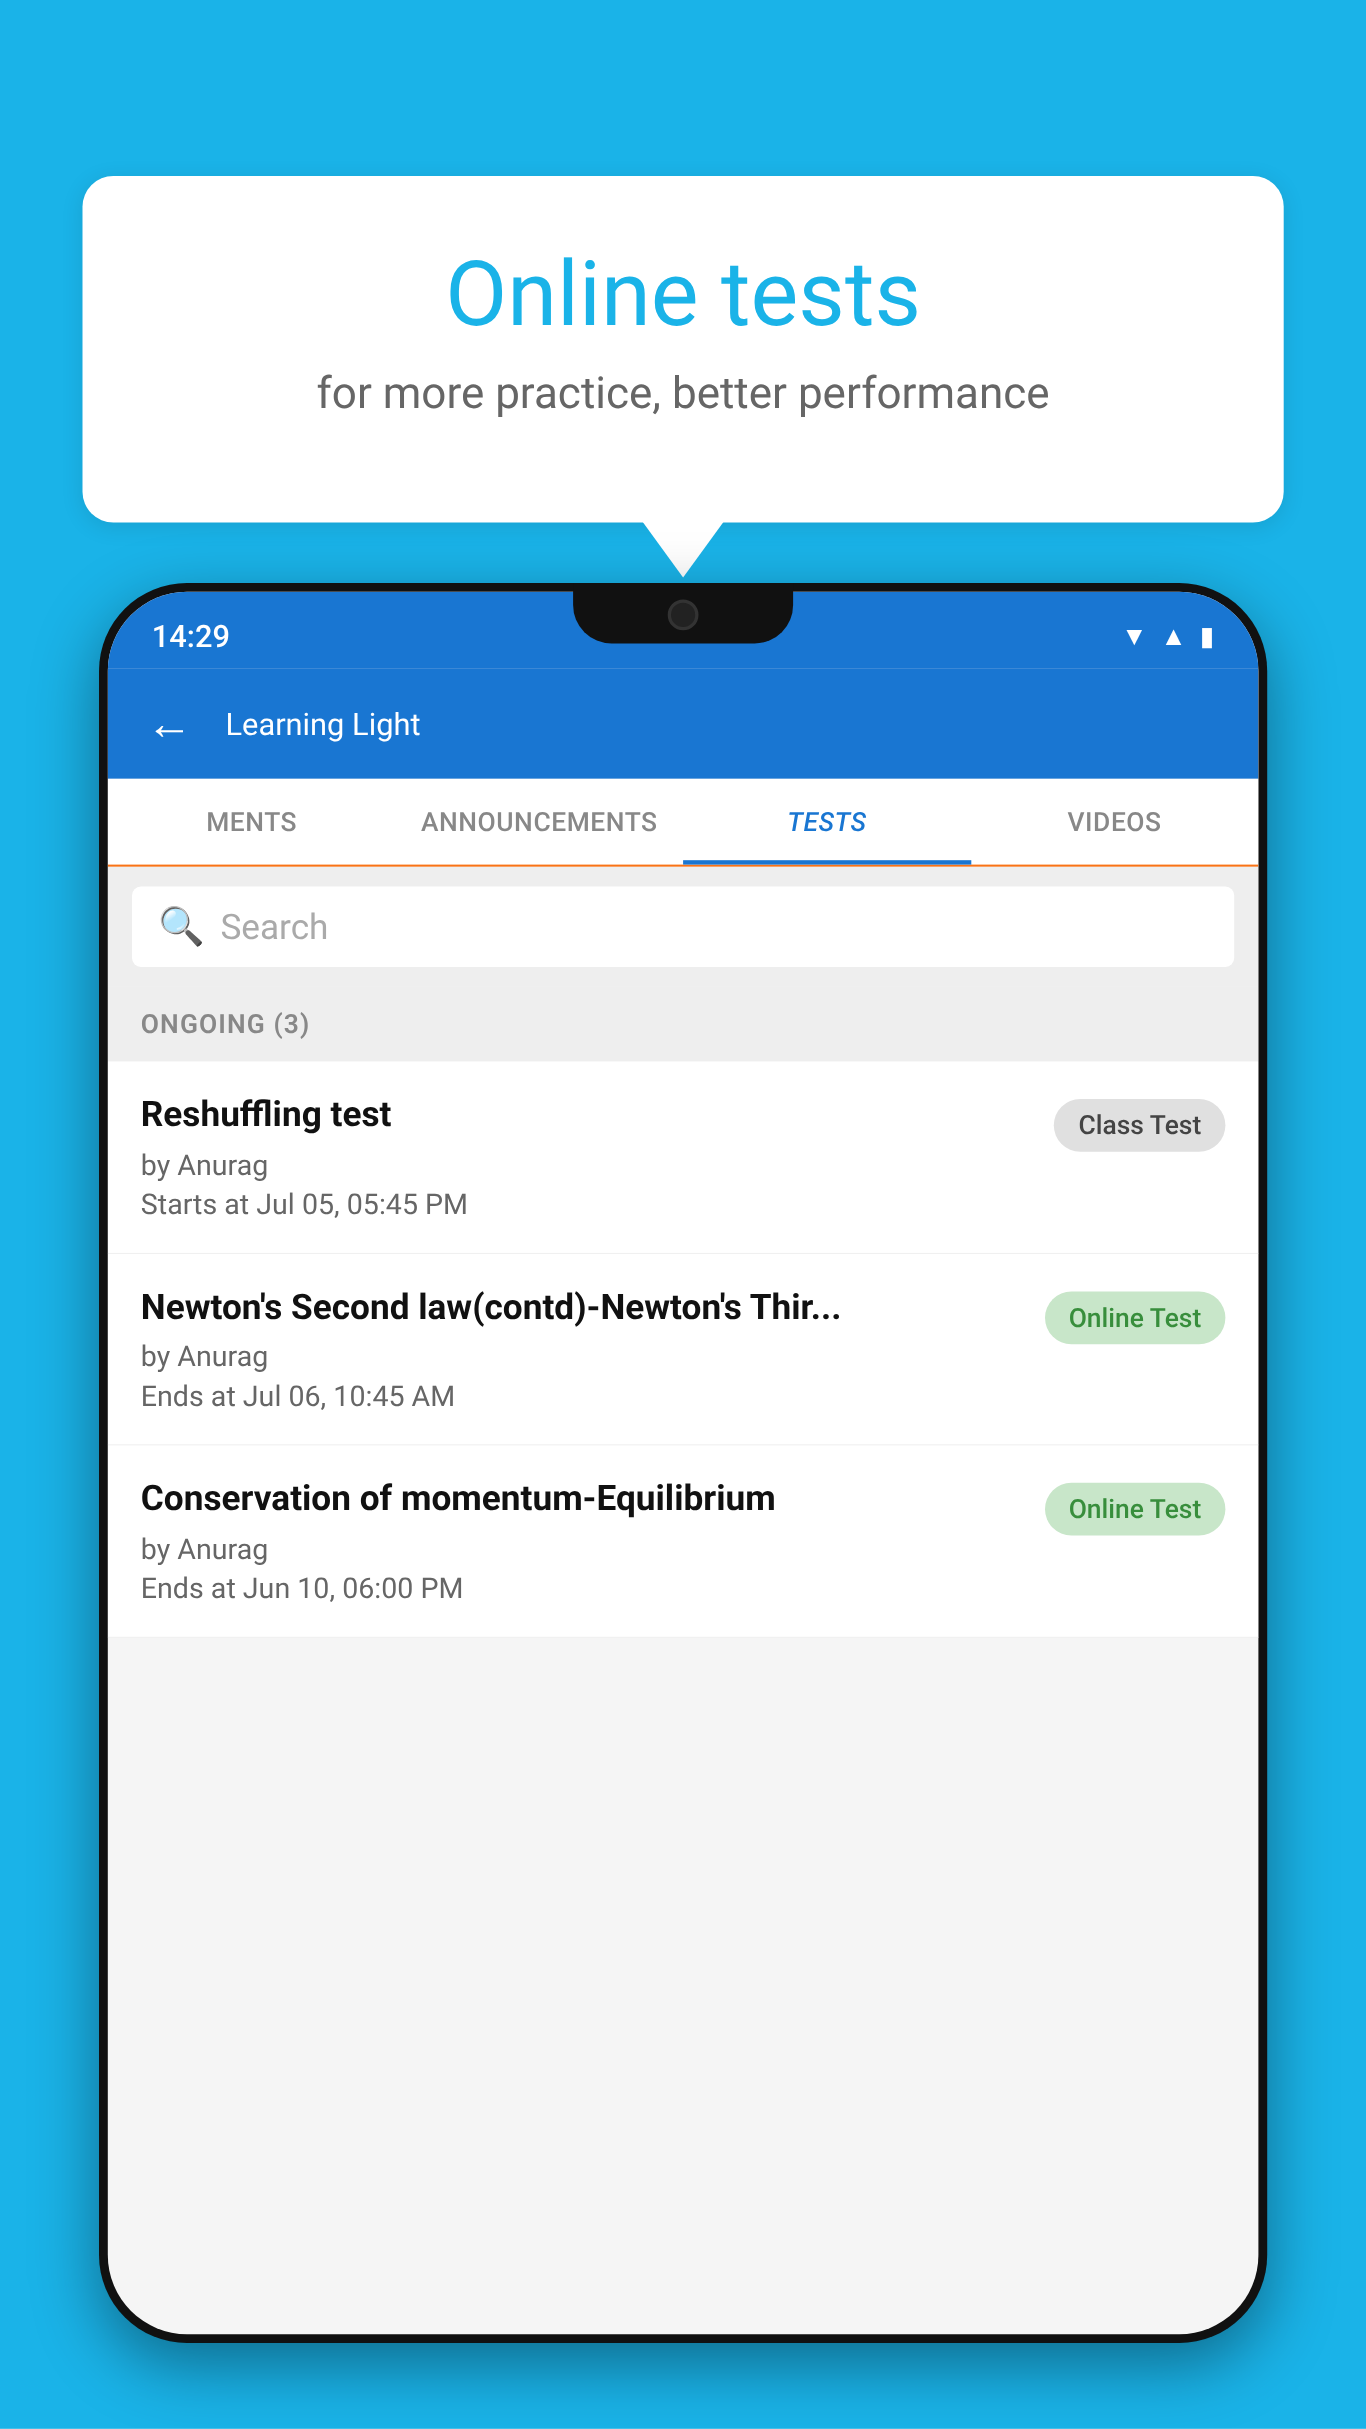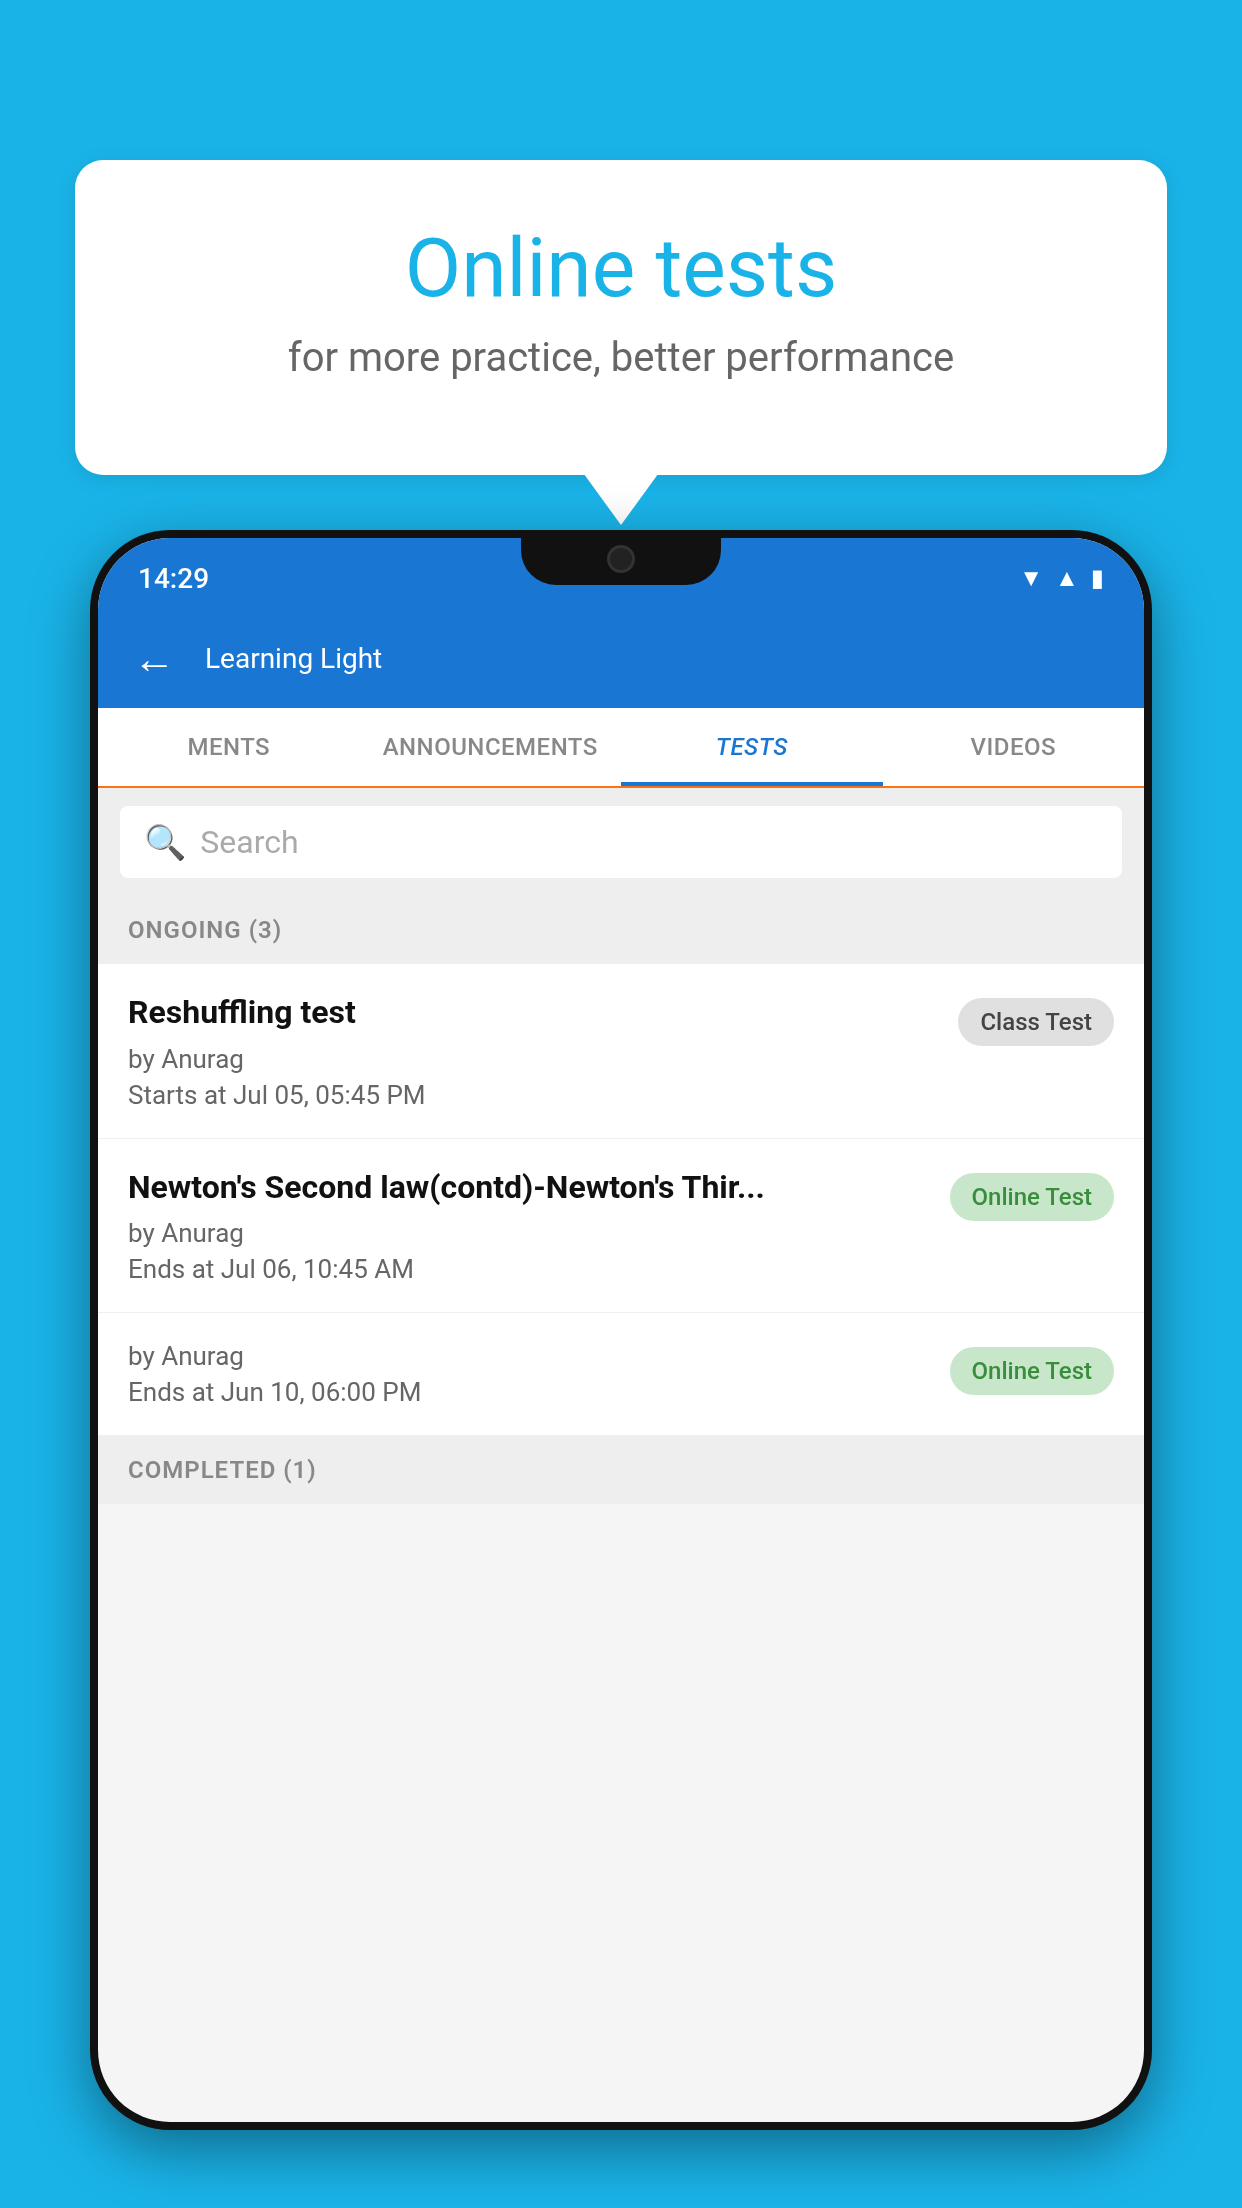--- a/index.html
+++ b/index.html
@@ -370,29 +370,27 @@
           <div class="test-info">
             <div class="test-title">Newton's Second law(contd)-Newton's Thir...</div>
             <div class="test-author">by Anurag</div>
             <div class="test-time">Ends at  Jul 06, 10:45 AM</div>
           </div>
           <span class="test-badge badge-online">Online Test</span>
         </div>
 
         <div class="test-item">
           <div class="test-info">
+            <div class="test-title">Conservation of momentum-Equilibrium</div>
             <div class="test-author">by Anurag</div>
             <div class="test-time">Ends at  Jun 10, 06:00 PM</div>
           </div>
           <span class="test-badge badge-online">Online Test</span>
         </div>
 
       </div>
 
-      <div class="section-completed">
-        <span class="section-label">COMPLETED (1)</span>
-      </div>
 
     </div>
 
   </div>
 
 </div>
 
 </body></html>

